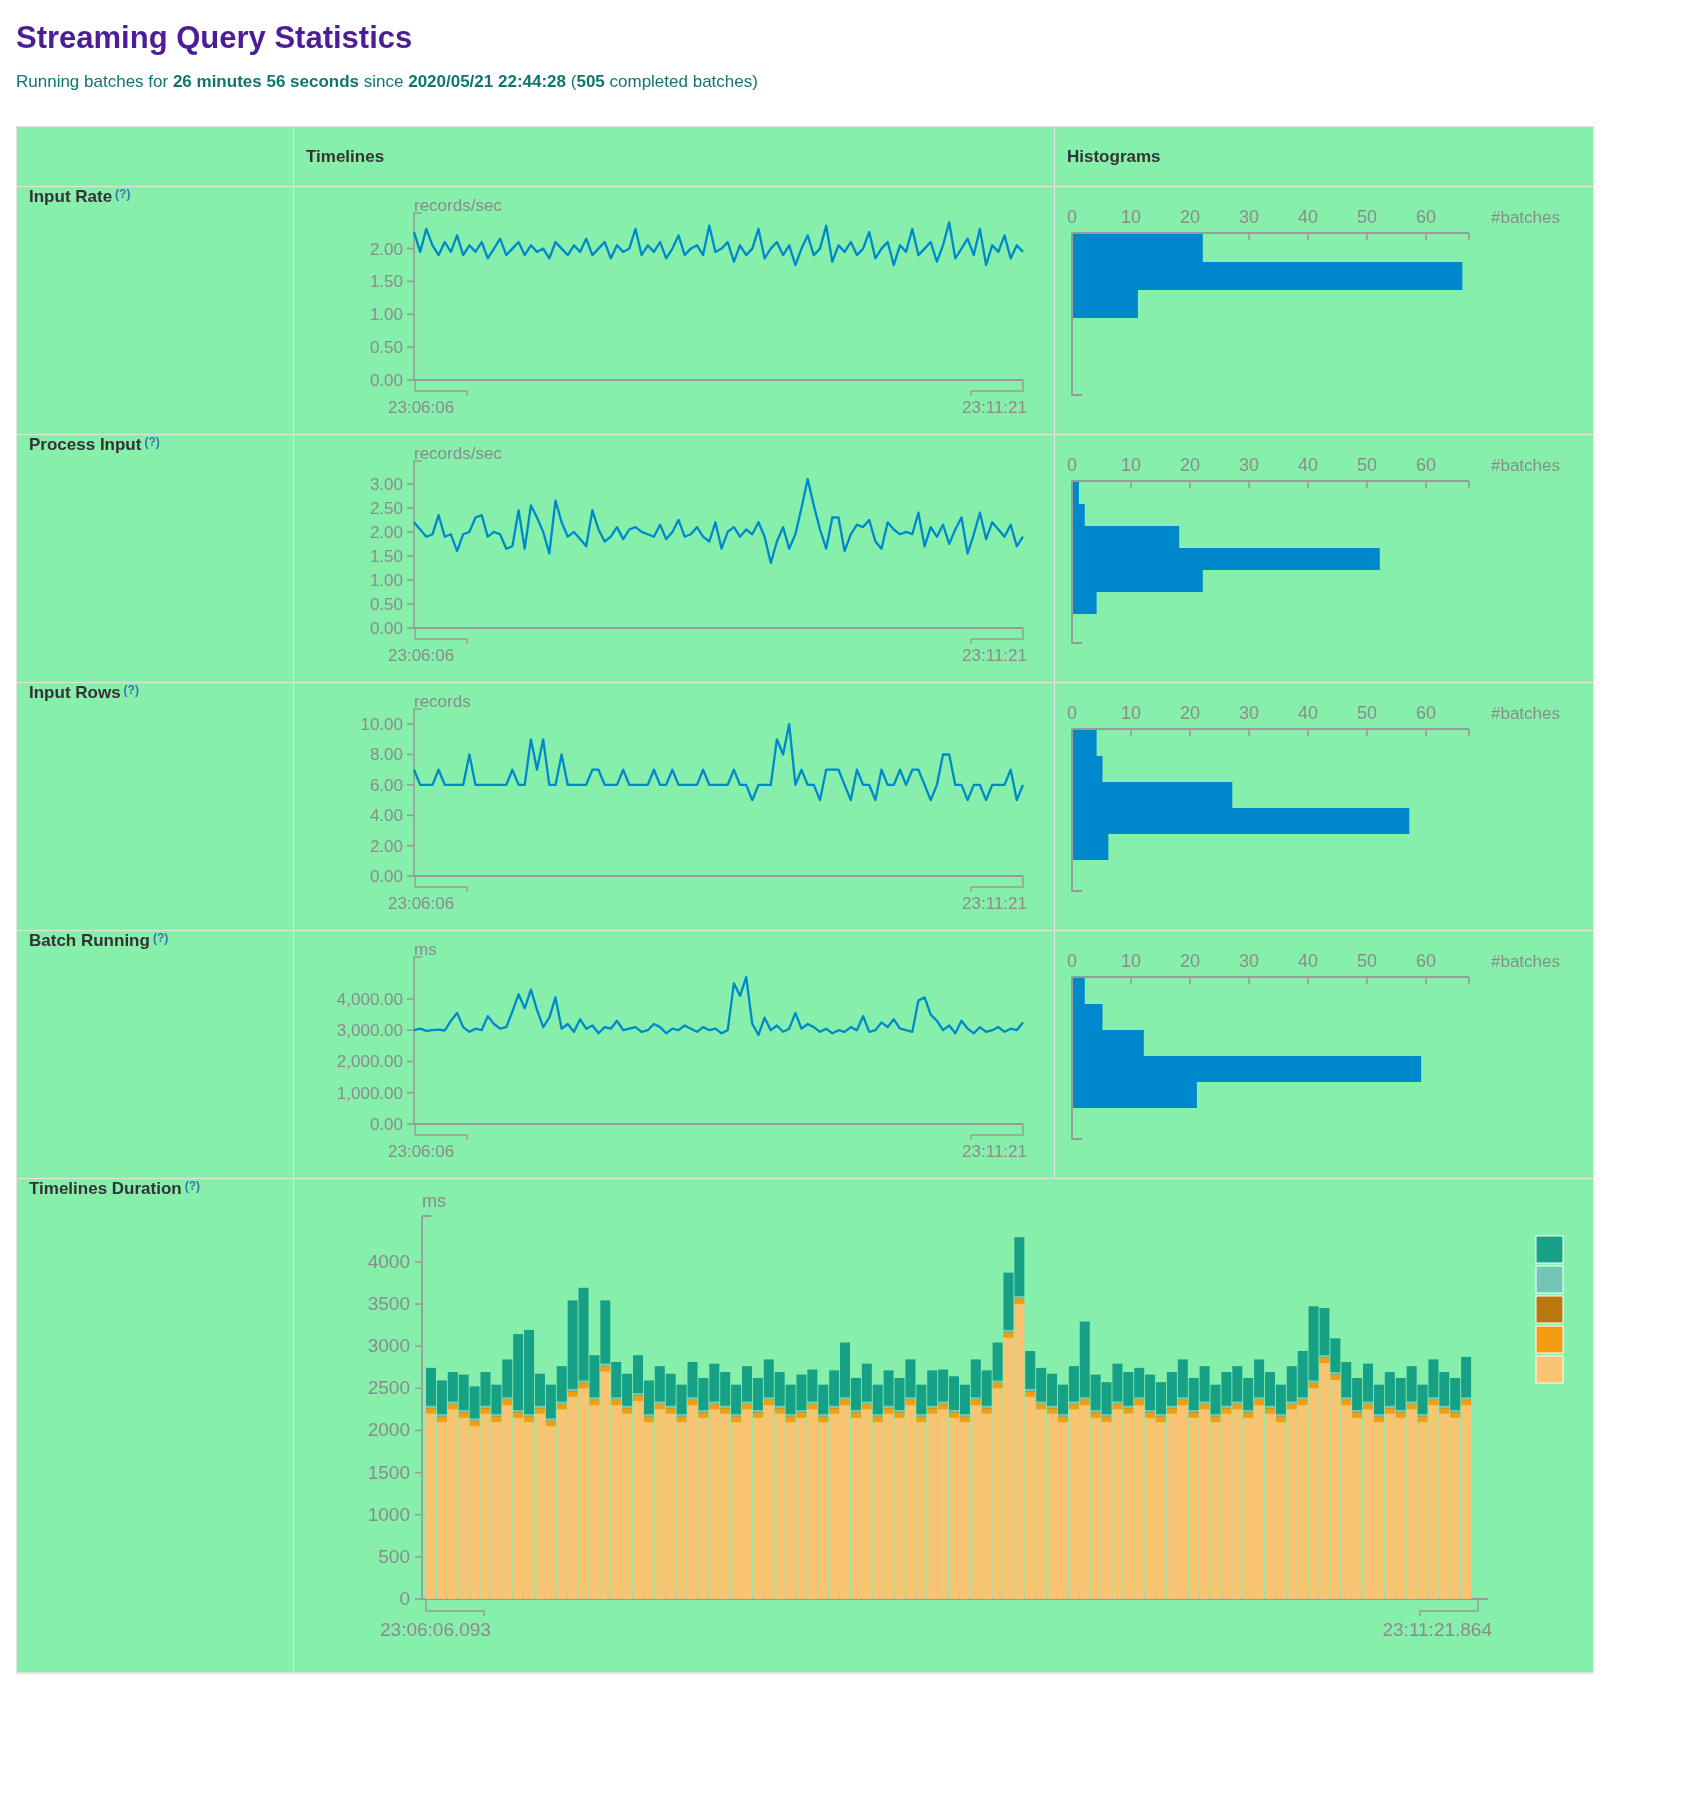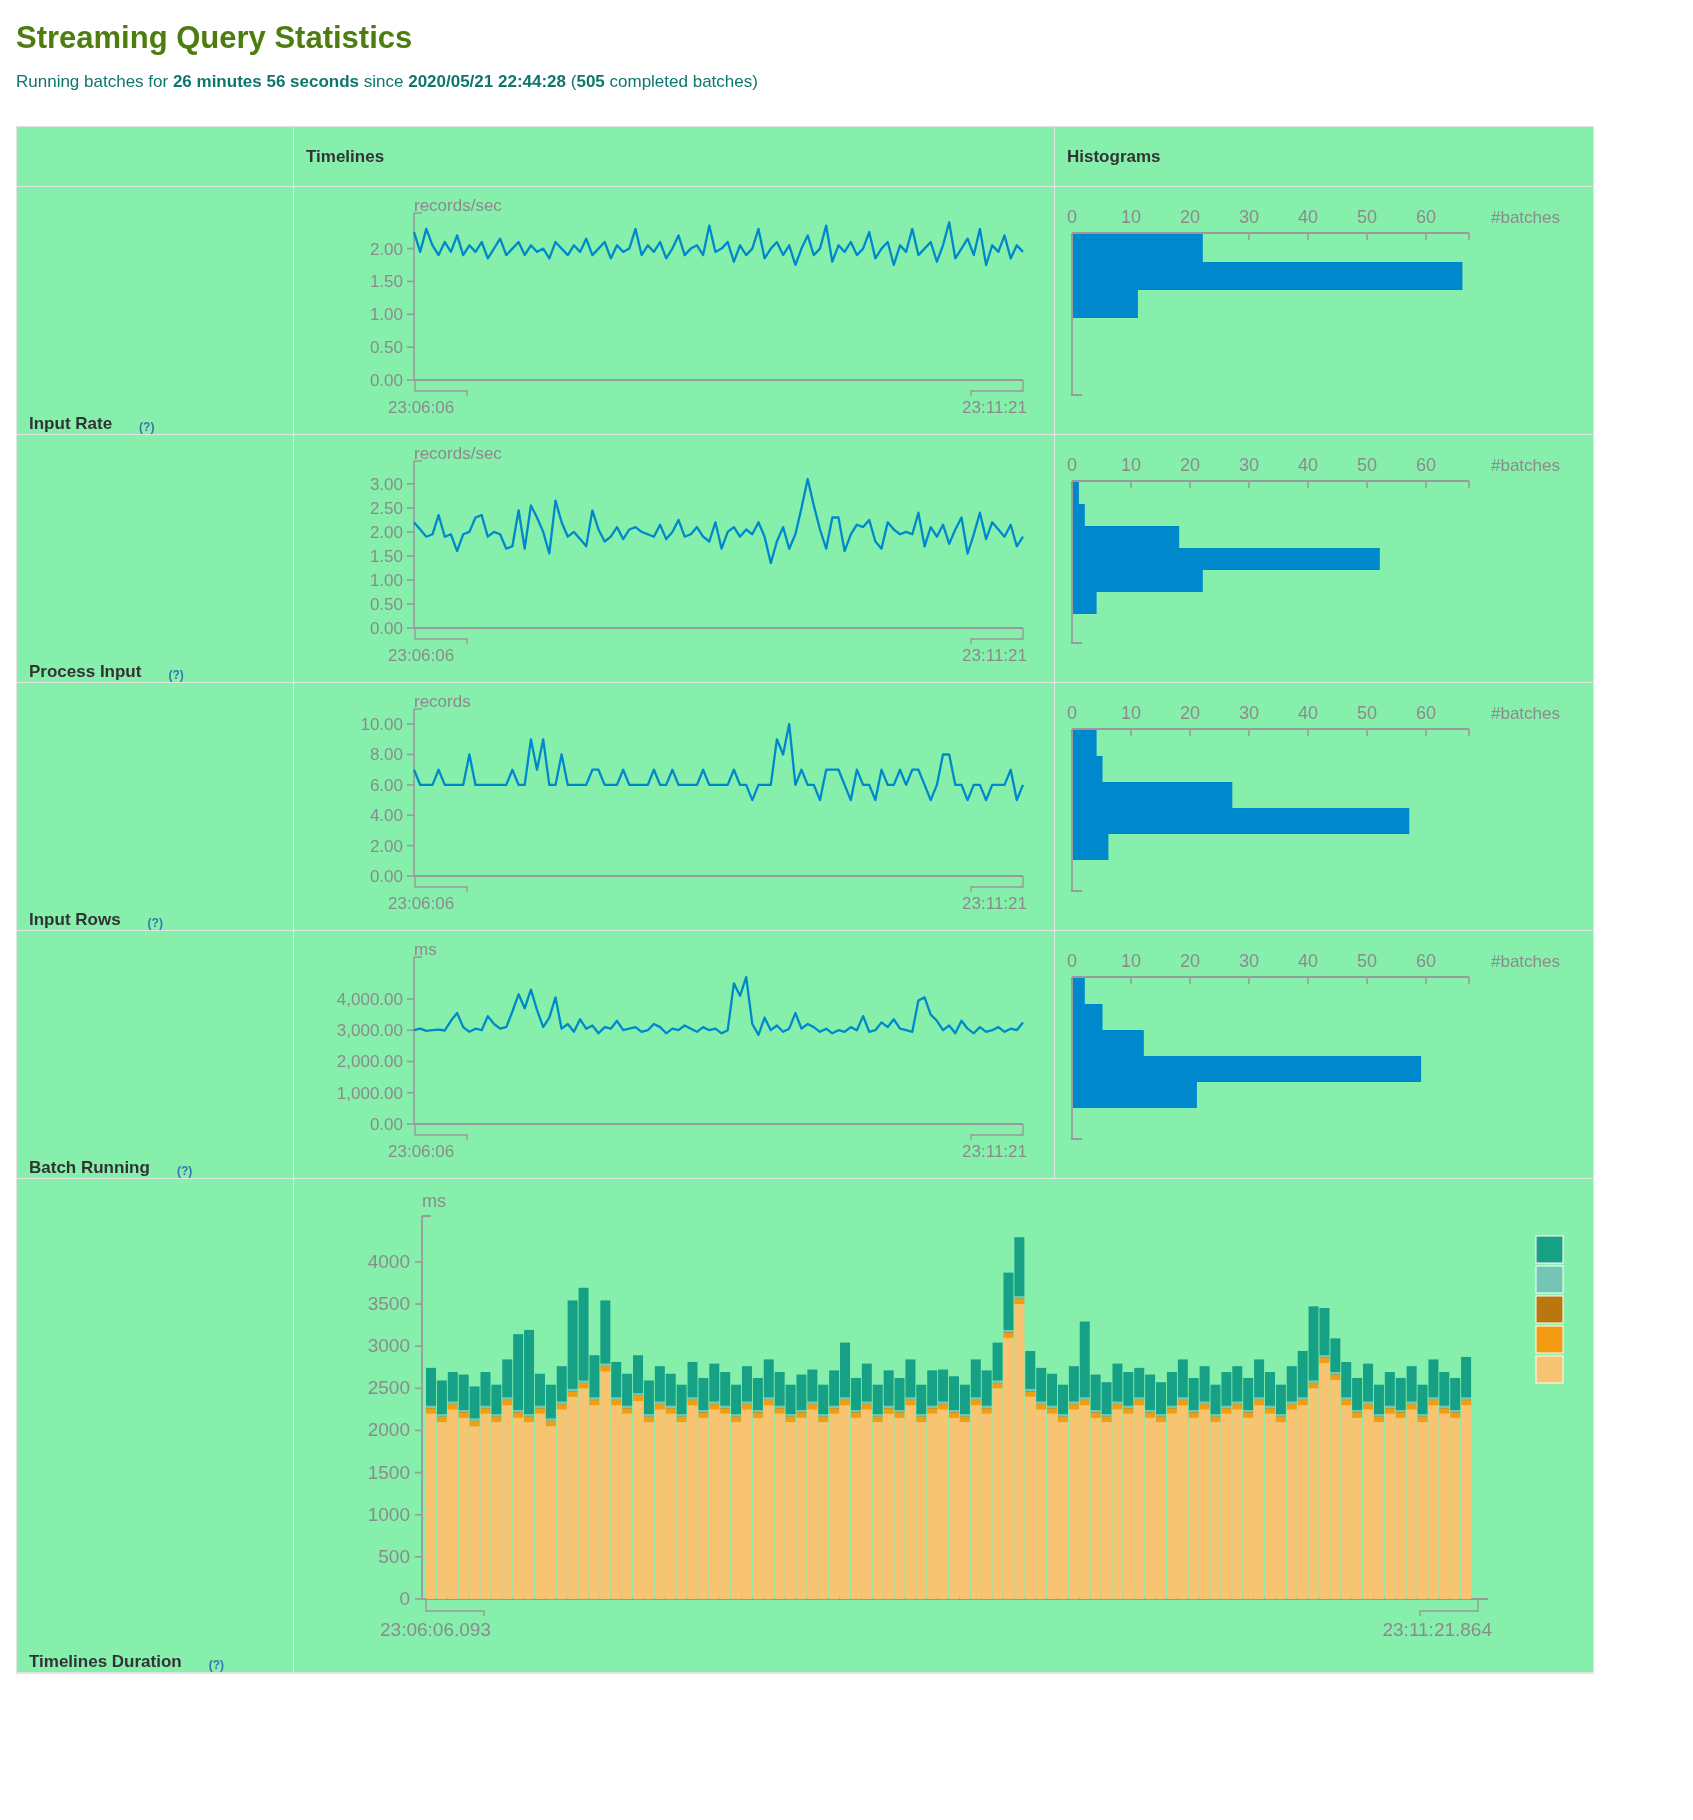--- a/index.html
+++ b/index.html
@@ -1,37 +1,37 @@
 <!DOCTYPE html>
 <html><head>
 <meta charset="utf-8">
 <style>
   html,body{margin:0;padding:0;background:#fff;}
   body{
     width:1693px;height:1820px;overflow:hidden;
     font-family:"Liberation Sans","DejaVu Sans",sans-serif;color:#333;
   }
   .content{padding:10px 0 0 16px;}
-  h2.page-title{font-size:31px;font-weight:700;margin:10px 0 16px 0;color:#4d7c0f;}
+  h2.page-title{font-size:31px;font-weight:700;margin:10px 0 16px 0;color:#4c1d95;}
   .subtitle{font-size:17px;margin:0 0 34px 0;color:#0f766e;}
   .subtitle b{font-weight:700;}
   .meta{font-size:17px;line-height:28px;margin:0 0 26px 0;}
   .meta b{font-weight:700;}
   .stats-table{
     width:1576px;border:1px solid #e4e4e4;border-collapse:collapse;
     display:grid;grid-template-columns:276px 761px 539px;
   }
   .cell{border-bottom:1px solid #e4e4e4;background:#86efac;overflow:hidden;}
   .cell.c2,.cell.c3{border-left:1px solid #e4e4e4;}
   .hdr{height:60px;display:flex;align-items:center;padding-left:12px;
        font-size:17px;font-weight:700;box-sizing:border-box;}
   .chart-row-cell{height:248px;box-sizing:border-box;}
   .oprow-cell{height:494px;box-sizing:border-box;}
-  .label-cell{display:flex;align-items:flex-end;padding-left:12px;
-       font-size:17px;font-weight:700;box-sizing:border-box;gap:24px;}
+  .label-cell{display:flex;align-items:flex-start;padding-left:12px;
+       font-size:17px;font-weight:700;box-sizing:border-box;}
   .label-cell sup{color:#3b73af;font-size:12px;font-weight:700;margin-left:3px;}
   .wide{grid-column:2 / 4;}
   svg text{font-family:"Liberation Sans","DejaVu Sans",sans-serif;}
 </style>
 </head>
 <body>
 
 <div class="content">
   <h2 class="page-title">Streaming Query Statistics</h2>
 

